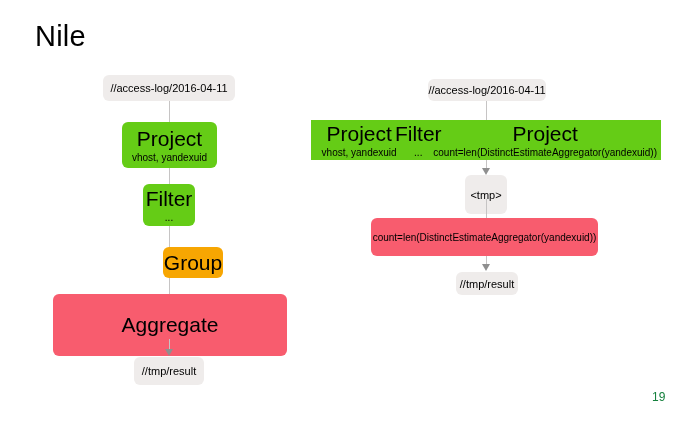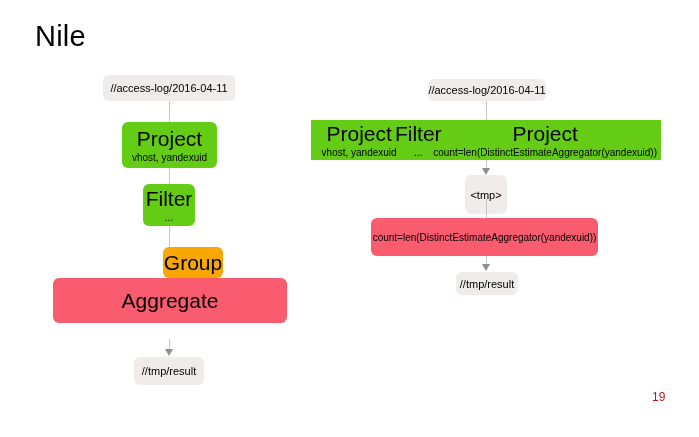--- a/index.html
+++ b/index.html
@@ -10,21 +10,21 @@
     font-family:"Liberation Sans", sans-serif;
     overflow:hidden;
   }
   .slide-title {
     position:absolute; left:35px; top:20px;
     font-size:29px; color:#000; font-weight:400;
     letter-spacing:0.2px;
   }
   .page-number {
     position:absolute; left:652px; top:390px;
-    font-size:12px; color:#b91c1c;
+    font-size:12px; color:#15803d;
   }
   .node {
     position:absolute;
     display:flex; flex-direction:column;
     align-items:center; justify-content:center;
     text-align:center; color:#000;border-radius:6px;
   }
   .gray   { background:#efeceb; }
   .green  { background:#65cc16; }
   .orange { background:#f7a602; }
@@ -81,21 +81,21 @@
   </div>
 
   <div class="connector" style="left:169px; top:226px; height:21px;"></div>
 
   <div class="node orange" style="left:139px; top:247px; width:60px; height:31px;margin-left:24px;">
     <span class="node-title">Group</span>
   </div>
 
   <div class="connector" style="left:169px; top:278px; height:16px;"></div>
 
-  <div class="node pink" style="left:53px; top:278px; width:234px; height:45px;">
+  <div class="node pink" style="left:53px; top:294px; width:234px; height:62px;">
     <span class="node-title">Aggregate</span>
   </div>
 
   <div class="connector" style="left:169px; top:339px; height:11px;"></div>
   <div class="arrowhead" style="left:165px; top:349px;"></div>
 
   <div class="node gray" style="left:134px; top:357px; width:70px; height:28px;">
     <span class="io-label">//tmp/result</span>
   </div>
 

